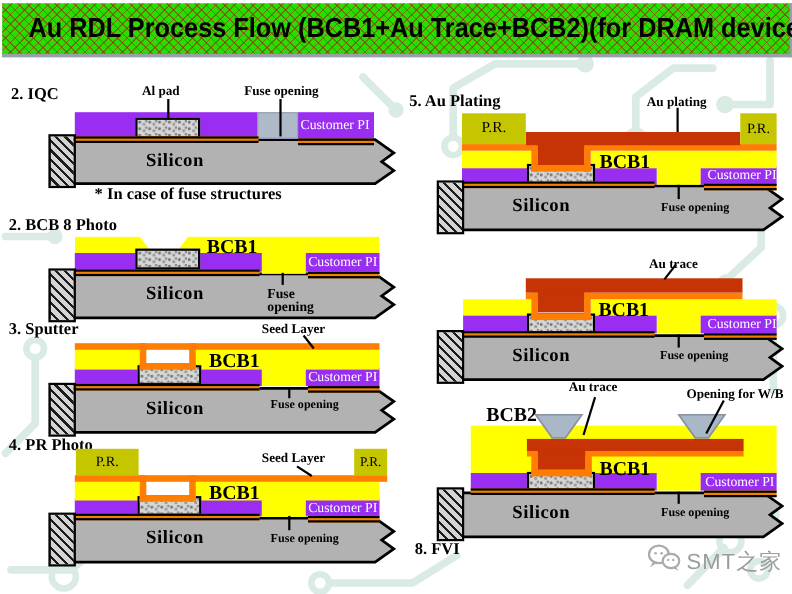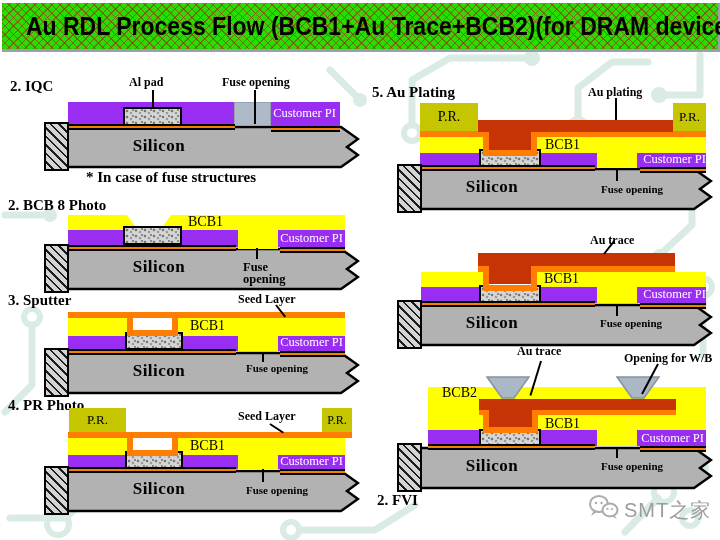--- a/index.html
+++ b/index.html
@@ -13,21 +13,21 @@
     background-image:
       repeating-linear-gradient(45deg,rgba(165,30,10,.55) 0 1px,transparent 1px 6px),
       repeating-linear-gradient(135deg,rgba(165,30,10,.55) 0 1px,transparent 1px 6px);
     border-bottom:3px solid #98a0aa;border-right:2px solid #98a0aa;
     display:flex;align-items:center}
   .titlebar span{font-family:"Liberation Sans",sans-serif;font-weight:bold;font-size:25px;white-space:nowrap;
     transform:scaleX(.92);transform-origin:left center;padding-left:26px}
   .step{font-weight:bold;font-size:15px;white-space:nowrap}
   .lbl{font-weight:bold;font-size:12px;white-space:nowrap}
   .lbl-sm{font-weight:bold;font-size:11px;white-space:nowrap}
-  .bcb-lbl{font-weight:normal;font-size:14px;white-space:nowrap}
+  .bcb-lbl{font-weight:bold;font-size:18px;white-space:nowrap}
   .cpi{font-size:12.5px;color:#fff;white-space:nowrap;text-align:right}
   .sil-lbl{font-weight:bold;font-size:17px;text-align:center;letter-spacing:.5px}
   .note{font-weight:bold;font-size:15px;white-space:nowrap}
   .fuse2{font-weight:bold;font-size:12.5px;line-height:12px;white-space:nowrap}
   .yellow{background:#ffff00}
   .purple{background:#9a2df2}
   .seed{background:#ff7d00}
   .au{background:#c63305}
   .pr{background:#c6c600;display:flex;align-items:center;justify-content:center;font-weight:normal;font-size:13px}
   .fuseblk{background:#aebac8;border:1px solid #97a3b2}
@@ -239,32 +239,32 @@
   <div class="abs fg au" style="left:489px;top:408px;width:43px;height:19px"></div>
   <svg class="abs fg" style="left:486px;top:376px" width="45" height="24">
     <polygon points="1,1 43,1 28,22 16,22" fill="#aab7c6" stroke="#8892a0" stroke-width="1.5"></polygon>
   </svg>
   <svg class="abs fg" style="left:616px;top:376px" width="45" height="24">
     <polygon points="1,1 43,1 28,22 16,22" fill="#aab7c6" stroke="#8892a0" stroke-width="1.5"></polygon>
   </svg>
   <div class="abs fg surf" style="left:428px;top:444px;width:167px"></div>
   <div class="abs fg surf" style="left:640px;top:446px;width:66px"></div>
   <div class="abs fg hatch" style="left:397px;top:443px;width:25px;height:49px"></div>
-  <div class="abs fg bcb-lbl" style="left:442px;top:385px">BCB2</div>
+  <div class="abs fg bcb-lbl" style="left:442px;top:367px">BCB2</div>
   <div class="abs fg bcb-lbl" style="left:545px;top:416px">BCB1</div>
   <div class="abs fg cpi" style="left:636px;top:431px;width:68px">Customer PI</div>
   <div class="abs fg sil-lbl" style="left:437px;top:456px;width:110px">Silicon</div>
   <div class="abs fg lbl" style="left:517px;top:344px">Au trace</div>
   <div class="abs fg vline" style="left:540px;top:361px;height:36px;transform:rotate(17deg)"></div>
   <div class="abs fg lbl" style="left:624px;top:351px">Opening for W/B</div>
   <div class="abs fg vline" style="left:657px;top:364px;height:34px;transform:rotate(28deg)"></div>
   <div class="abs fg lbl-sm" style="left:601px;top:460px">Fuse opening</div>
   <div class="abs fg vline" style="left:616px;top:447px;height:11px"></div>
 
-  <div class="abs fg step" style="left:377px;top:492px">2. FVI</div>
+  <div class="abs fg step" style="left:377px;top:492px">8. FVI</div>
 
   <svg class="abs fg" style="left:588px;top:494px" width="32" height="27">
     <ellipse cx="11" cy="10" rx="9" ry="8" fill="#fff" stroke="#ababab" stroke-width="2"></ellipse>
     <path d="M6 16 L3 22 L10 17 Z" fill="#ababab"></path>
     <ellipse cx="22" cy="16" rx="7.5" ry="6.5" fill="#fff" stroke="#ababab" stroke-width="2"></ellipse>
     <path d="M26 21 L29 25 L23 22 Z" fill="#ababab"></path>
     <circle cx="8" cy="9" r="1.2" fill="#ababab"></circle>
       <circle cx="13.5" cy="9" r="1.2" fill="#ababab"></circle>
     <circle cx="19.5" cy="15" r="1.1" fill="#ababab"></circle>
       <circle cx="24" cy="15" r="1.1" fill="#ababab"></circle>

